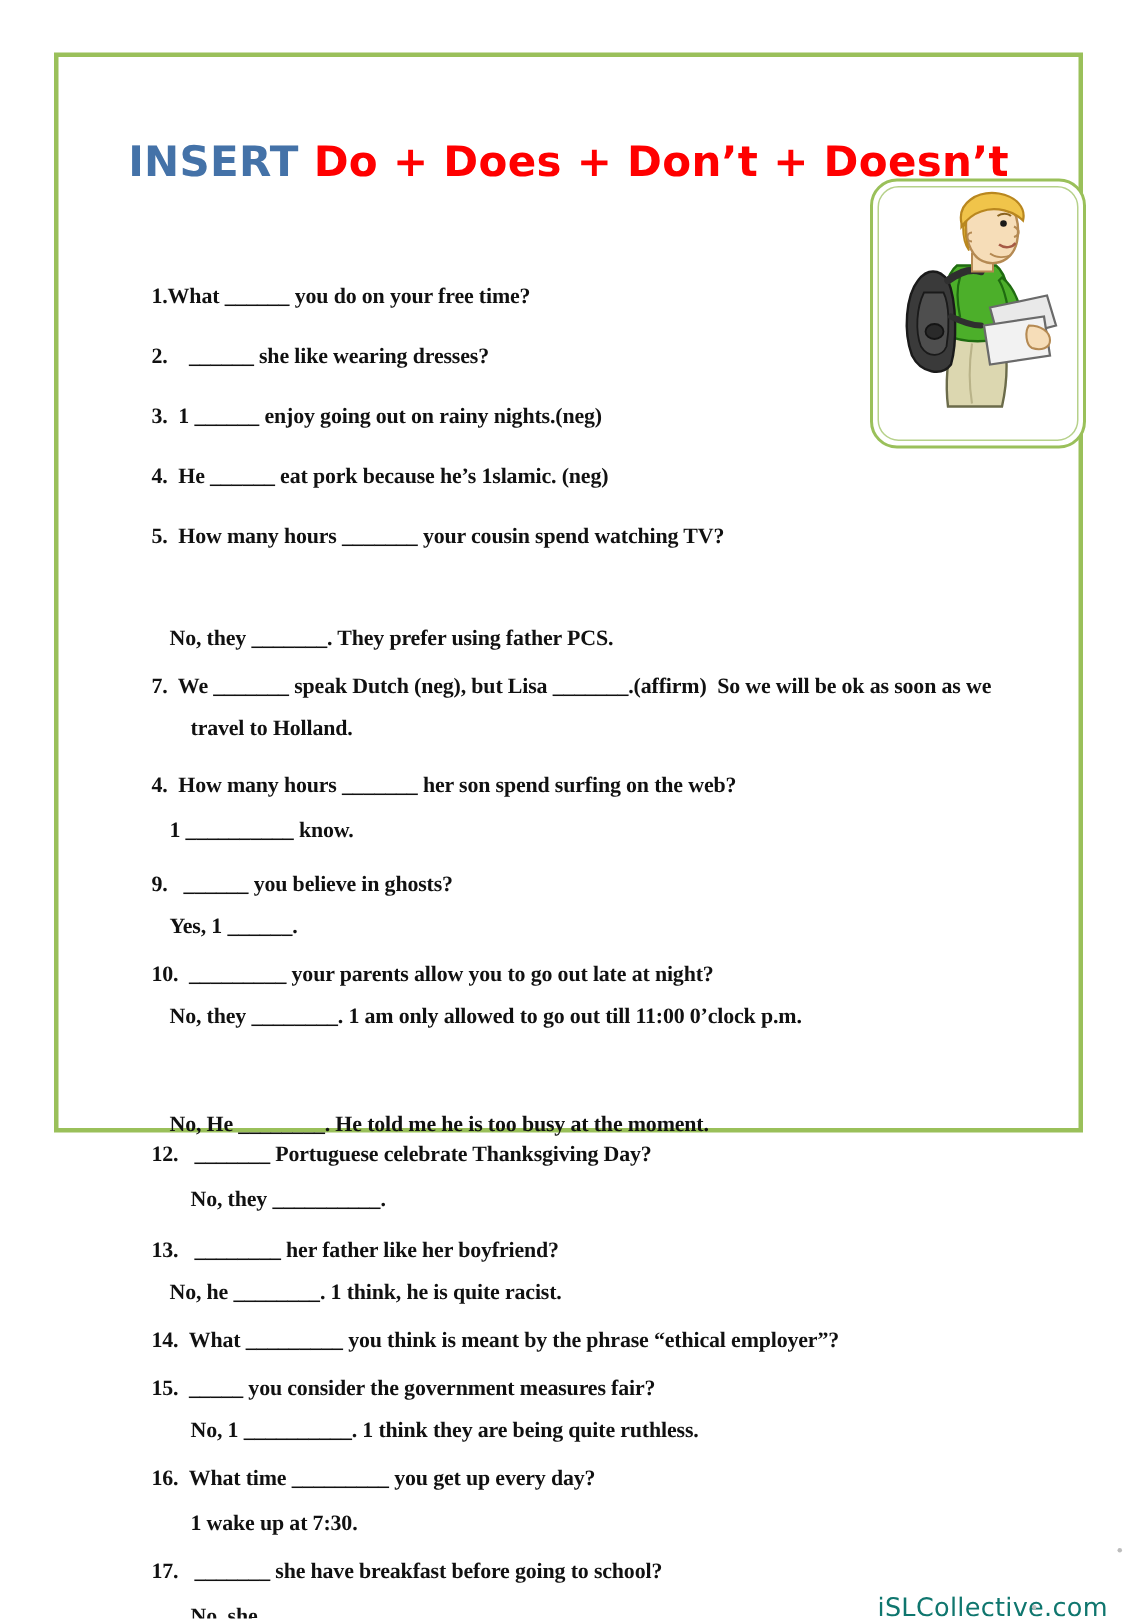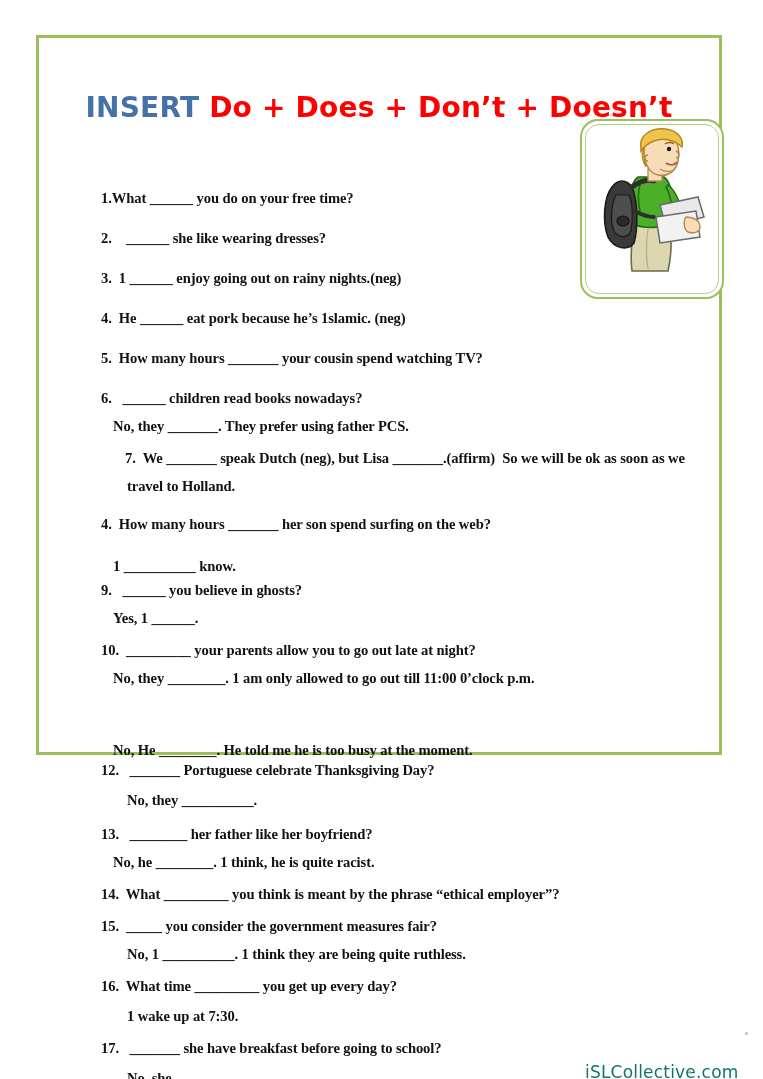--- a/index.html
+++ b/index.html
@@ -79,21 +79,21 @@
   .qline {
     position: absolute;
     font-family: "Liberation Serif", "DejaVu Serif", serif;
     font-weight: bold;
     font-size: 14.6px;
     color: #111111;
     line-height: 1.15;
     white-space: pre-wrap;
     letter-spacing: -0.1px;
   }
-  .qline.q     { left: 62px; text-align: center; }
+  .qline.q     { left: 62px; }
   .qline.a     { left: 74px; }
   .qline.a2    { left: 88px; }
   .qline.cont  { left: 88px; text-align: center; }
   .qline.wide  { width: 608px; }
 
   
   #watermark {
     position: absolute;
     left: 546px;
     top: 1024px;
@@ -162,26 +162,25 @@
       </svg>
     </div>
   </div>
 
   <div id="questions">
       <div class="qline q" style="top: 48px;">1.What ______ you do on your free time?</div>
       <div class="qline q" style="top: 88px;">2.    ______ she like wearing dresses?</div>
       <div class="qline q" style="top: 128px;">3.  1 ______ enjoy going out on rainy nights.(neg)</div>
       <div class="qline q" style="top: 168px;">4.  He ______ eat pork because he’s 1slamic. (neg)</div>
       <div class="qline q" style="top: 208px;">5.  How many hours _______ your cousin spend watching TV?</div>
-      <div class="qline q" style="top: 248px;">6.   ______ children read books nowadays?</div>
       <div class="qline a" style="top: 276px;">No, they _______. They prefer using father PCS.</div>
       <div class="qline q wide" style="top: 308px;">7.  We _______ speak Dutch (neg), but Lisa _______.(affirm)  So we will be ok as soon as we</div>
       <div class="qline cont" style="top: 336px;">travel to Holland.</div>
       <div class="qline q" style="top: 374px;">4.  How many hours _______ her son spend surfing on the web?</div>
-      <div class="qline a" style="top: 404px; margin-top: 12px;">1 __________ know.</div>
+      <div class="qline a" style="top: 404px;">1 __________ know.</div>
       <div class="qline q" style="top: 440px;">9.   ______ you believe in ghosts?</div>
       <div class="qline a" style="top: 468px;">Yes, 1 ______.</div>
       <div class="qline q" style="top: 500px;">10.  _________ your parents allow you to go out late at night?</div>
       <div class="qline a" style="top: 528px;">No, they ________. 1 am only allowed to go out till 11:00 0’clock p.m.</div>
       <div class="qline a" style="top: 600px; text-align: center;">No, He ________. He told me he is too busy at the moment.</div>
       <div class="qline q" style="top: 620px;">12.   _______ Portuguese celebrate Thanksgiving Day?</div>
       <div class="qline a2" style="top: 650px;">No, they __________.</div>
       <div class="qline q" style="top: 684px;">13.   ________ her father like her boyfriend?</div>
       <div class="qline a" style="top: 712px;">No, he ________. 1 think, he is quite racist.</div>
       <div class="qline q" style="top: 744px;">14.  What _________ you think is meant by the phrase “ethical employer”?</div>

